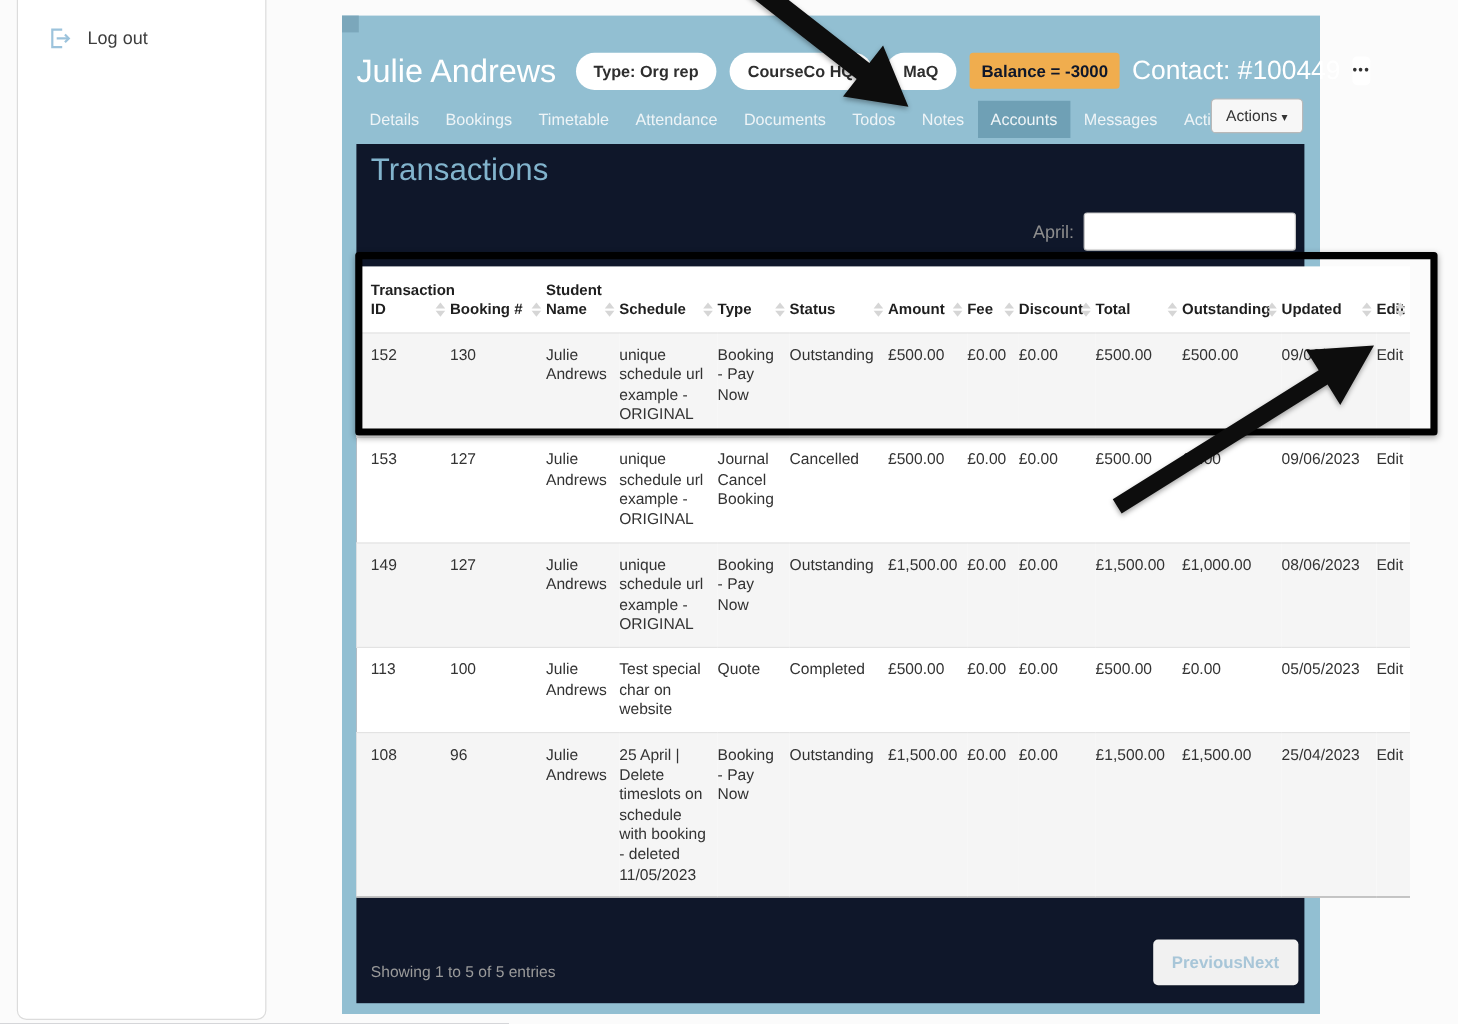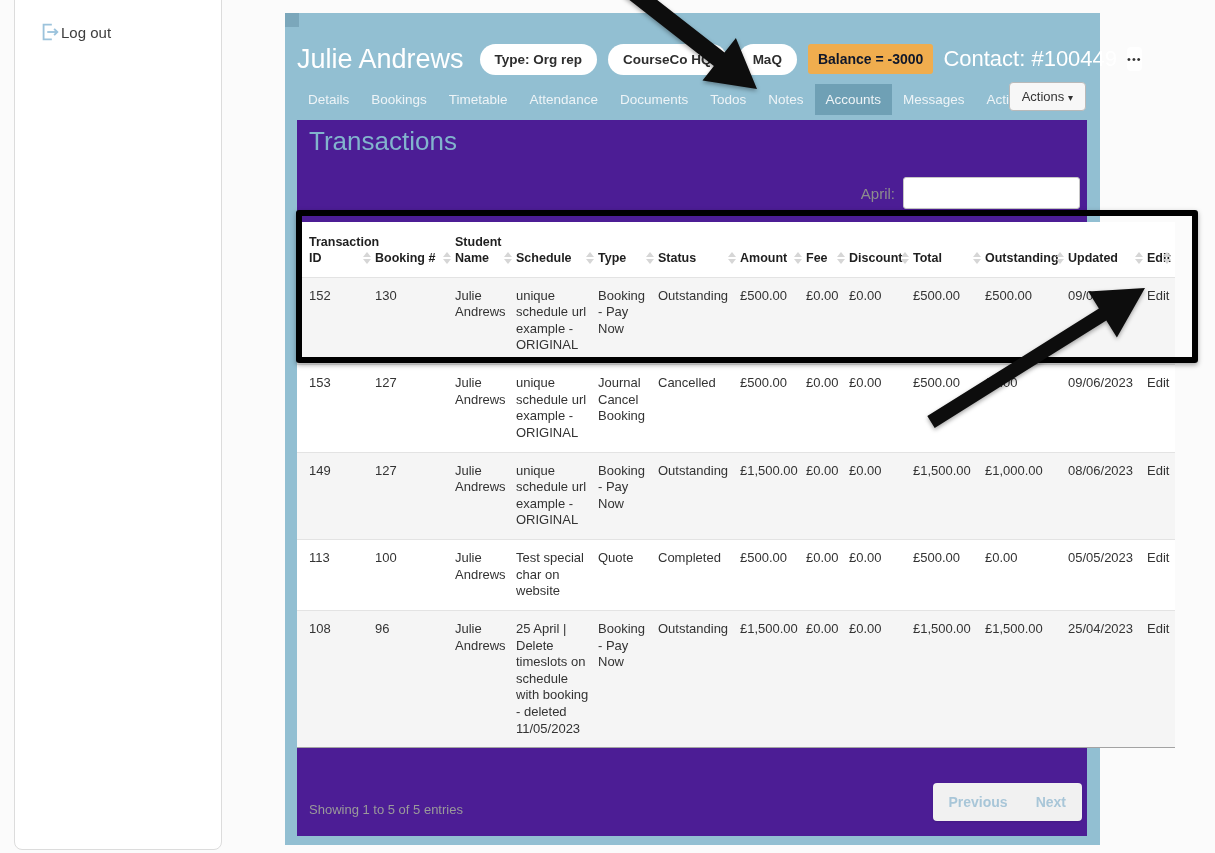--- a/index.html
+++ b/index.html
@@ -2,21 +2,21 @@
 <html><head>
 <meta charset="utf-8">
 <style>
   * { margin:0; padding:0; box-sizing:border-box; }
   html,body { width:1215px; height:853px; font-family:"Liberation Sans", sans-serif; background:#fbfbfb; overflow:hidden; }
   .canvas { position:relative; width:1215px; height:853px; }
 
   
   .sidebar { position:absolute; left:14px; top:-12px; width:208px; height:862px;
              background:#fff; border:1px solid #dcdcdc; border-radius:8px; }
-  .logout-row { position:absolute; left:24px; top:32px; display:flex; align-items:center; cursor:pointer; }
+  .logout-row { position:absolute; left:24px; top:32px; display:flex; align-items:center; gap:12px; cursor:pointer; }
   .logout-row span { font-size:15px; color:#3d3d3d; }
 
   
   .blue-panel { position:absolute; left:285px; top:13px; width:815px; height:832px; background:#92bfd2; }
   .corner-notch { position:absolute; left:0; top:0; width:14px; height:14px; background:#7ba7bb; }
 
   .person-header { position:absolute; left:12px; right:12px; top:24px; height:44px;
                    display:flex; align-items:center; }
   .person-name { font-size:27px; color:#fff; margin-right:16px; white-space:nowrap; }
   .pill { background:#fff; color:#2e2e2e; font-size:13.5px; font-weight:600; border-radius:17px;
@@ -29,21 +29,21 @@
               font-size:11px; letter-spacing:1px; line-height:10px; cursor:pointer; }
 
   .tab-bar { position:absolute; left:12px; top:71px; display:flex; }
   .tab { padding:8px 11px; font-size:13.5px; color:#eef4f7; cursor:pointer; white-space:nowrap; }
   .tab.active { background:#6fa0b5; }
   .actions-btn { position:absolute; right:14px; top:69px; background:#f7f7f7; border:1px solid #b9b9b9;
                  border-radius:4px; padding:6px 12px; font-size:13px; color:#333; cursor:pointer; }
   .actions-btn .caret { font-size:10px; }
 
   
-  .content-panel { position:absolute; left:12px; top:107px; width:790px; height:716px; background:#4c1d95;padding-left:47px; }
+  .content-panel { position:absolute; left:12px; top:107px; width:790px; height:716px; background:#0f172a;padding-left:47px; }
   .page-title { position:absolute; left:12px; top:6px; font-size:26px; font-weight:400; color:#82b4cd; }
   .search-row { position:absolute; top:57px; right:7px; display:flex; align-items:center; gap:8px; }
   .search-row label { font-size:15px; color:#8d8d8d; }
   .search-row input { width:177px; height:32px; border:1px solid #c6c6c6; border-radius:3px; padding:0 8px; font-size:14px; }
 
   
   .tx-table { position:absolute; left:0; top:102px; width:878px; border-collapse:collapse;
               table-layout:fixed; background:#fff; }
   .tx-table th { position:relative; vertical-align:bottom; text-align:left; font-size:12.5px; font-weight:bold;
                  color:#1f1f1f; padding:12px 14px 10px 0; line-height:1.3; cursor:pointer; }
@@ -57,21 +57,21 @@
   .sort { position:absolute; right:4px; bottom:13px; display:flex; flex-direction:column; gap:2px; }
   .sort .up { width:0; height:0; border-left:4px solid transparent; border-right:4px solid transparent;
               border-bottom:5px solid #d6d6d6; }
   .sort .down { width:0; height:0; border-left:4px solid transparent; border-right:4px solid transparent;
                 border-top:5px solid #d6d6d6; }
   .edit-link { cursor:pointer; }
 
   
   .entries-info { position:absolute; left:12px; top:682px; font-size:13px; color:#9a9a9a; }
   .pagination { position:absolute; right:5px; top:663px; height:38px; background:#f1f1f1; border-radius:4px;
-                box-shadow:0 1px 2px rgba(0,0,0,.12); display:flex; align-items:center; padding:0 16px; gap:28px; }
+                box-shadow:0 1px 2px rgba(0,0,0,.12); display:flex; align-items:center; padding:0 16px; }
   .page-btn { font-size:14px; font-weight:bold; color:#a8c6d8; cursor:default; }
 
   
   .highlight-box { position:absolute; left:296px; top:210px; width:902px; height:153px;
                    border:6px solid #000; border-radius:3px; box-shadow:0 2px 5px rgba(0,0,0,.35); z-index:40;
                    pointer-events:none; }
   .arrow-layer { position:absolute; left:0; top:0; width:1215px; height:853px; z-index:50; pointer-events:none; }
 </style>
 </head>
 <body>

